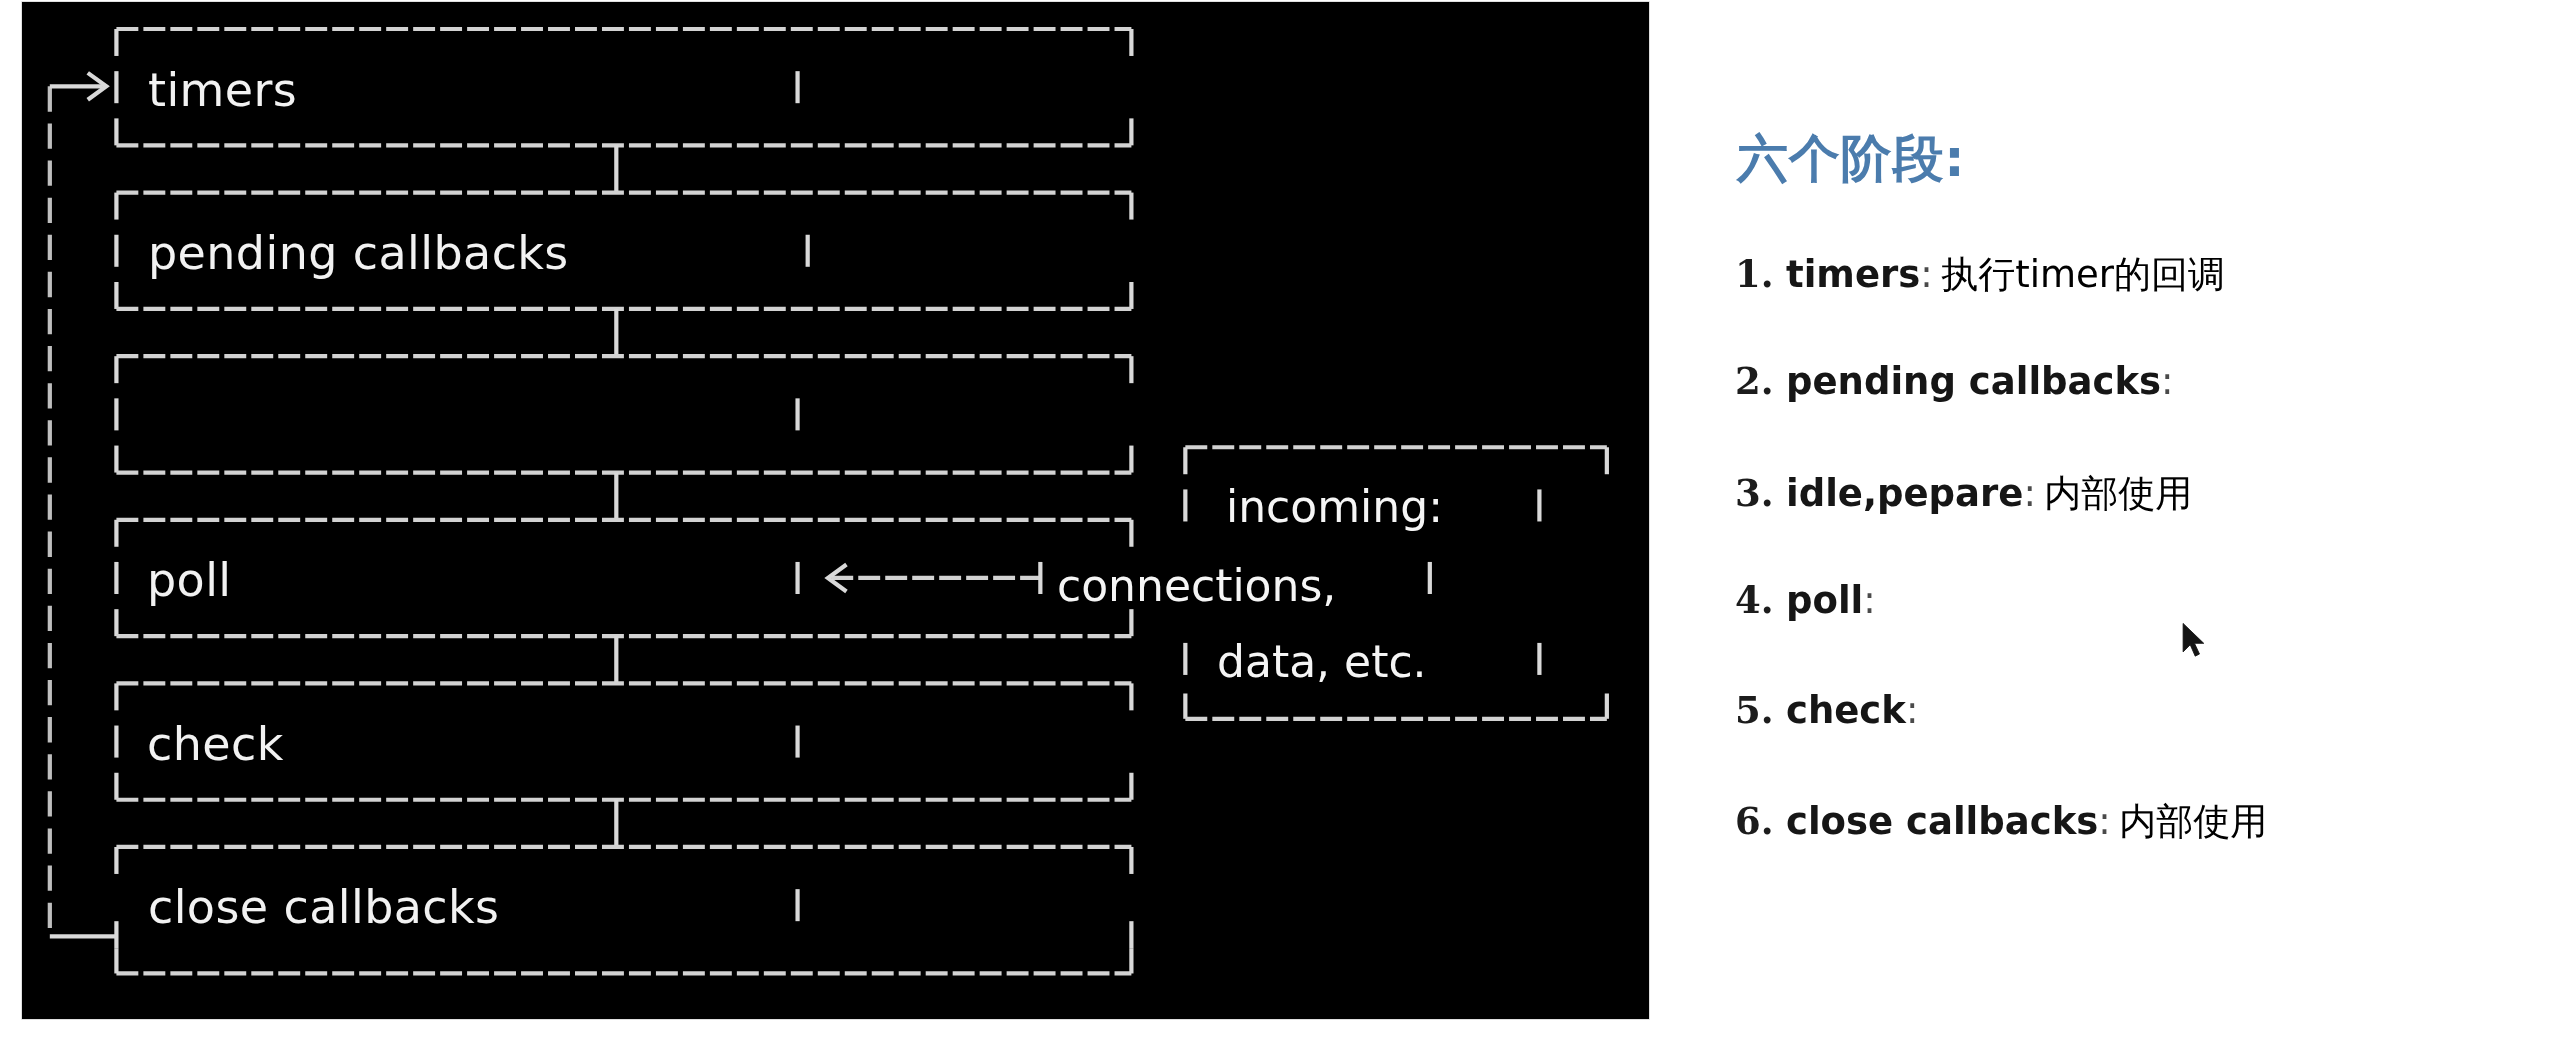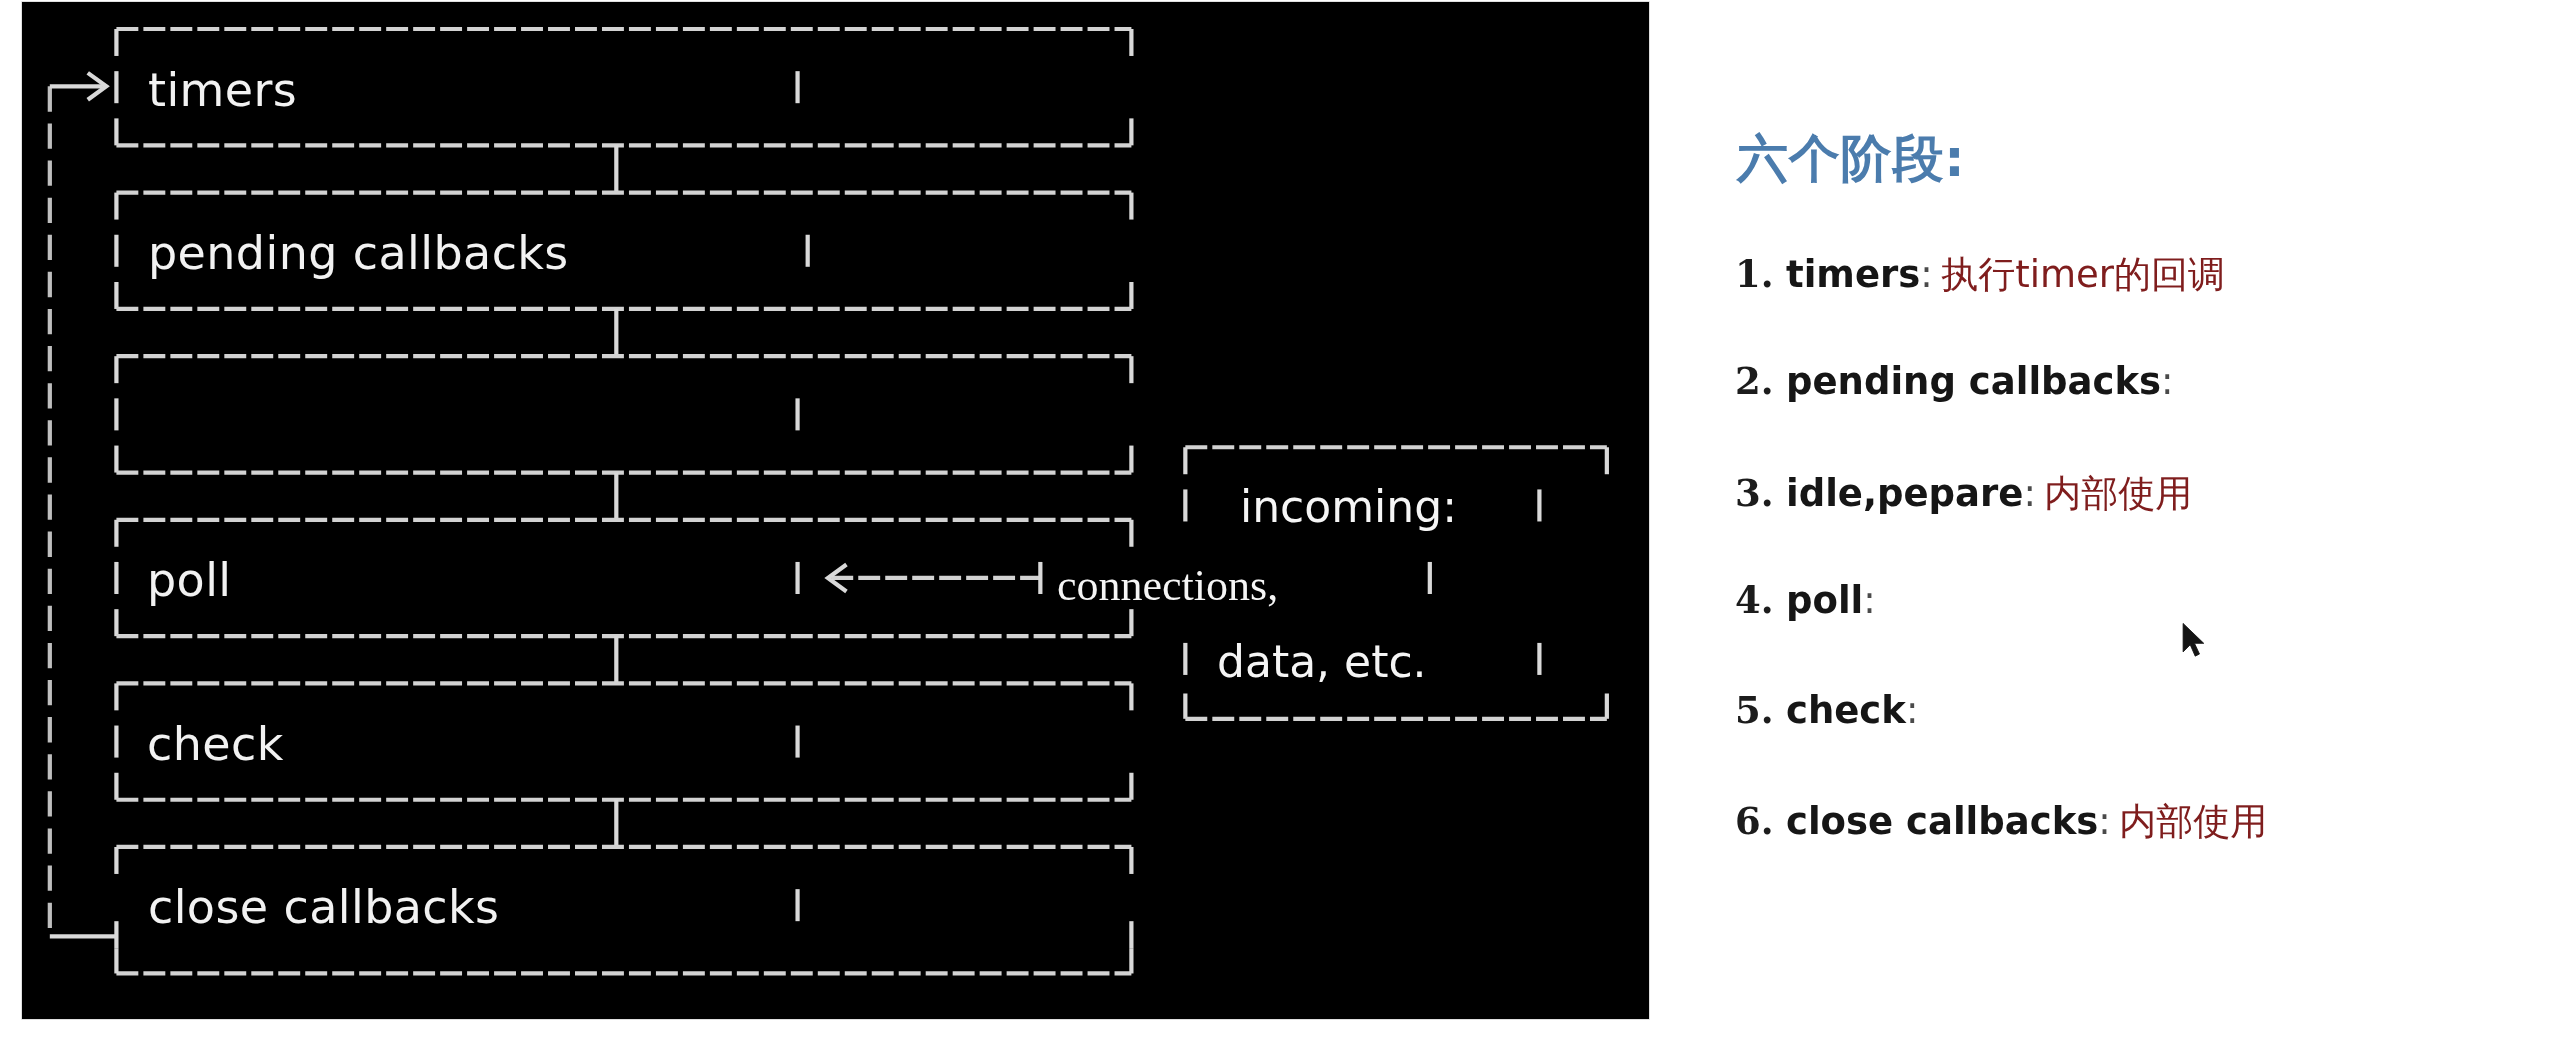--- a/index.html
+++ b/index.html
@@ -100,21 +100,21 @@
     white-space: nowrap;
   }
   .note-colon {
     color: #4a4a4a;
     font-family: "DejaVu Sans", sans-serif;
     font-size: 37px;
     font-weight: 400;
     padding-right: 8.4px;
   }
   .note-desc {
-    color: #7f1d1d;
+    color: #000000;
     font-family: "DejaVu Sans", sans-serif;
     font-size: 37px;
     font-weight: 400;
     white-space: nowrap;
   }
 
   
   #mouse-cursor {
     position: absolute;
     left: 2180px;
@@ -229,23 +229,23 @@
 
   <div class="phase-label" style="left:126px; top:224px;">pending callbacks</div>
 
 
   <div class="phase-label" style="left:125px; top:551px;">poll</div>
 
   <div class="phase-label" style="left:125px; top:715px;">check</div>
 
   <div class="phase-label" style="left:126px; top:878px;">close callbacks</div>
 
-  <div class="side-label" style="left:1204px; top:479px;margin-left:14px;">incoming:</div>
-
-  <div class="side-label" style="left:1035px; top:558px;font-family:Liberation Serif, serif;">connections,</div>
+  <div class="side-label" style="left:1204px; top:479px;">incoming:</div>
+
+  <div class="side-label" style="left:1035px; top:558px;">connections,</div>
 
   <div class="side-label" style="left:1195px; top:634px;">data, etc.</div>
 
 </div>
 
 <div id="notes-panel">
 
   <div id="notes-heading">六个阶段:</div>
 
   <div class="note-row" style="top:250px;">

